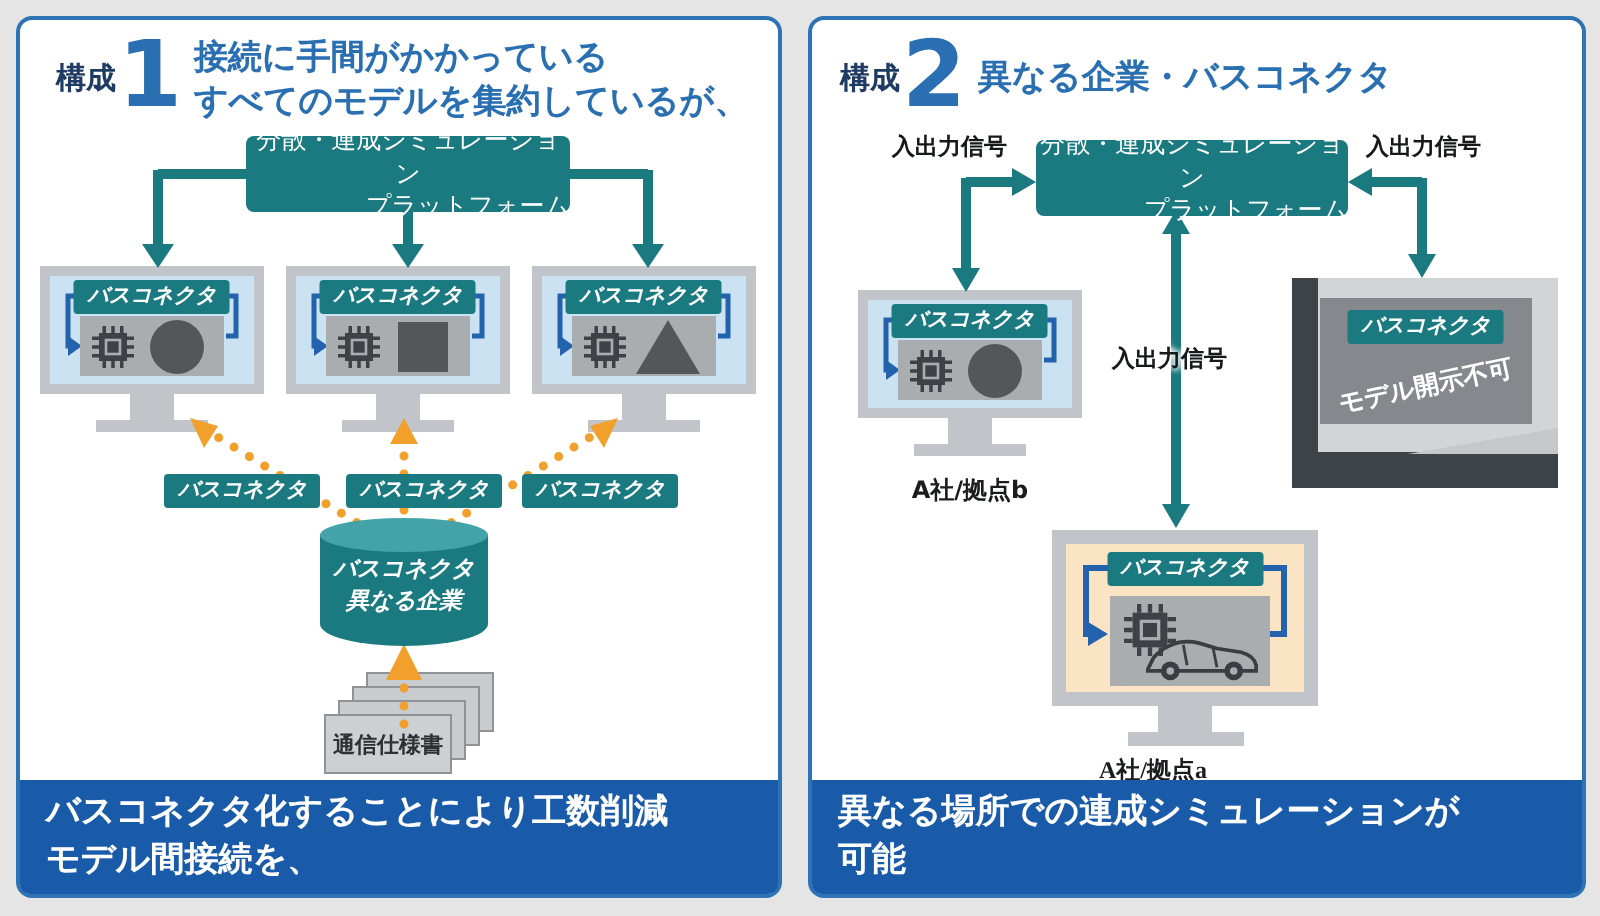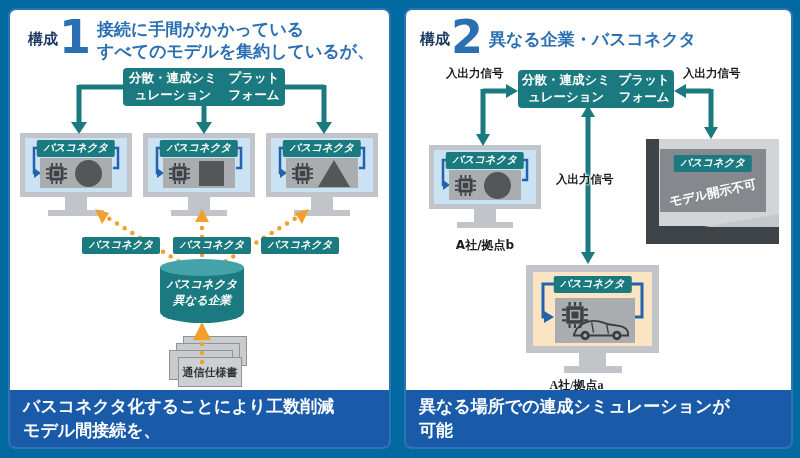--- a/index.html
+++ b/index.html
@@ -3,36 +3,36 @@
 <meta charset="utf-8">
 <style>
   :root{
     --teal:#1A7A7F; --teal-light:#44A3A9; --loop-blue:#2362AC;
     --border-blue:#2E74B5; --bar-blue:#1A5BA9; --navy:#1F3A63; --head-blue:#2B6FB3;
     --orange:#F2A02C; --frame:#C1C5C9; --screen-blue:#CBE2F3; --model-gray:#A9ADB0;
     --dark:#4A4E52; --shape:#53575A; --peach:#FAE4C4;
   }
   *{box-sizing:border-box; margin:0; padding:0;}
   body{font-family:"DejaVu Sans","Liberation Sans",sans-serif; background:#fff;}
-  #stage{position:relative; width:800px; height:458px; background:#0369a1; overflow:hidden;padding-left:32px;}
+  #stage{position:relative; width:800px; height:458px; background:#e5e5e5; overflow:hidden;padding-left:32px;}
   .panel{position:absolute; top:8px; height:441px; border:2px solid var(--border-blue);
          border-radius:8px; background:#fff;}
   #panel1{left:8px; width:383px;}
   #panel2{left:404px; width:389px;}
   .overlay{position:absolute; inset:0; width:100%; height:100%; z-index:2; pointer-events:none;}
 
   .heading{position:absolute; display:flex; align-items:flex-start; z-index:3;}
   .heading .tag{font-size:15px; font-weight:bold; color:var(--navy); margin-top:16px;}
   .heading .num{font-size:46px; font-weight:800; color:var(--head-blue); line-height:1; margin:0 6px 0 1px;}
   .heading .title{font-size:17px; font-weight:bold; color:var(--head-blue); line-height:1.3; margin-top:4px;}
   .heading .title.single{margin-top:14px;}
 
   .tealbox{position:absolute; background:var(--teal); color:#fff; border-radius:4px;
-           display:flex; flex-direction:row; justify-content:center; align-items:center;
-           font-size:12.5px; font-weight:bold; line-height:1.35; z-index:3; text-align:center;}
+           display:flex; flex-direction:column; justify-content:center; align-items:flex-end;
+           font-size:12.5px; font-weight:normal; line-height:1.35; z-index:3; text-align:center;}
   .bus-label{background:var(--teal); color:#fff; font-size:10.5px; font-weight:bold; font-style:italic;
              padding:1px 7px 2px; border-radius:2px; white-space:nowrap; z-index:3; display:inline-block;}
 
   .monitor{position:absolute; z-index:1;}
   .frame{width:112px; height:64px; background:var(--frame); padding:5px;}
   .frame-lg{width:133px; height:88px; background:var(--frame); padding:7px;}
   .screen{position:relative; width:100%; height:100%;}
   .screen .bus-label{position:absolute; top:2px; left:50%; transform:translateX(-50%); z-index:2;}
   .loop-svg{position:absolute; inset:0; z-index:1;}
   .model-box{position:absolute; background:var(--model-gray); display:flex; align-items:center; z-index:1;}
@@ -215,21 +215,21 @@
       <div class="cyl-text">
         <span style="display:block">バスコネクタ</span>
         <span style="display:block">異なる企業</span>
       </div>
     </div>
 
     <div class="docs">
       <div class="page" style="left:21px; top:5px;"></div>
       <div class="page" style="left:14px; top:12px;"></div>
       <div class="page" style="left:7px;  top:19px;"></div>
-      <div class="page front" style="left:16px; top:26px;align-items:center;">
+      <div class="page front" style="left:0; top:26px;align-items:center;">
         <span>通信仕様書</span>
       </div>
     </div>
 
     <div class="footer-bar">
       <span style="display:block">バスコネクタ化することにより工数削減</span>
       <span style="display:block">モデル間接続を、</span>
     </div>
   </div>
 

